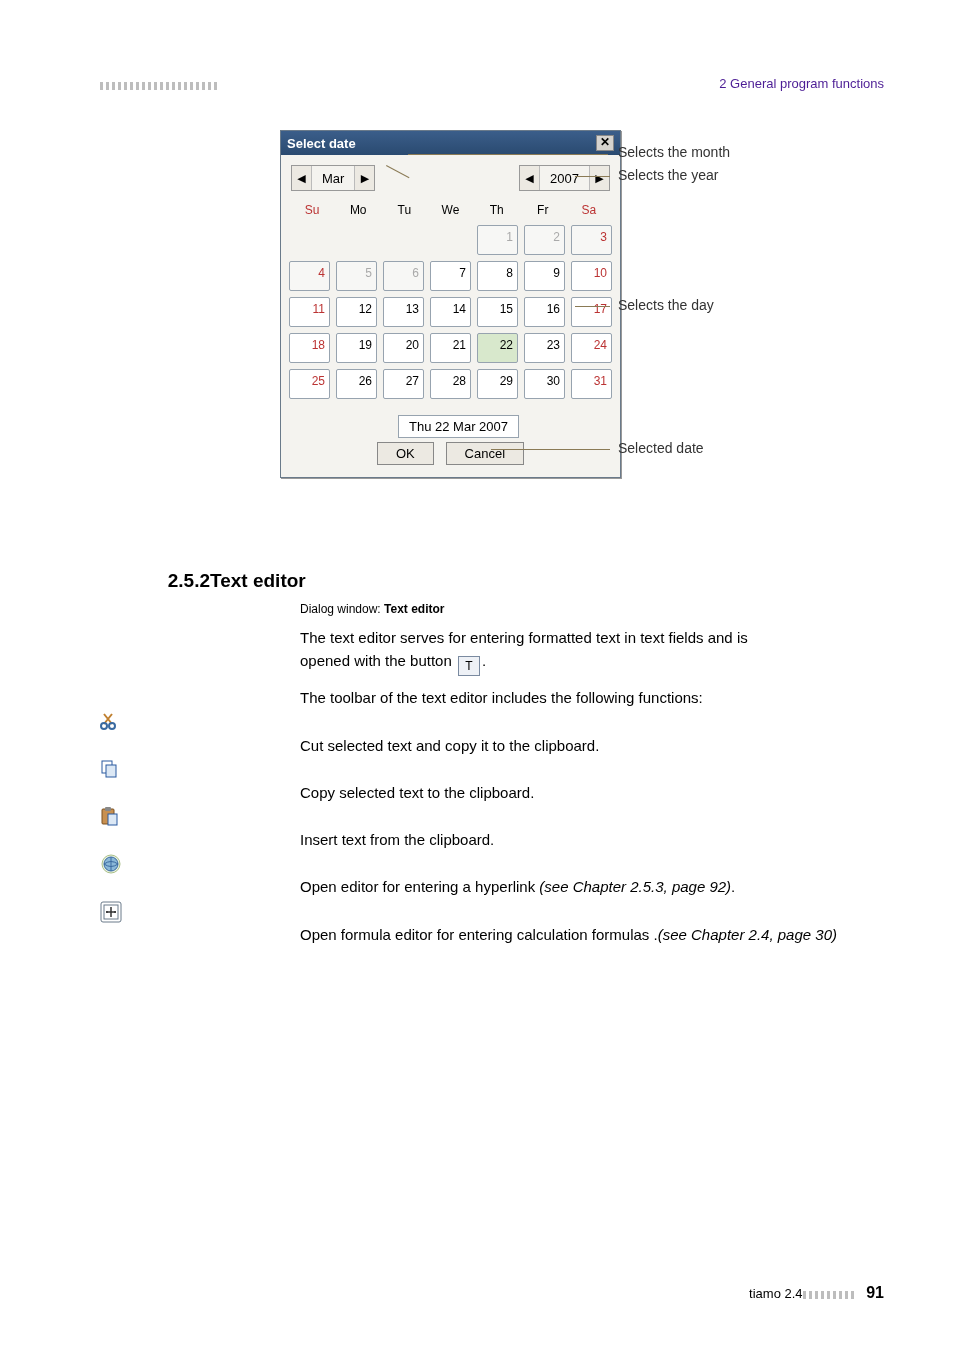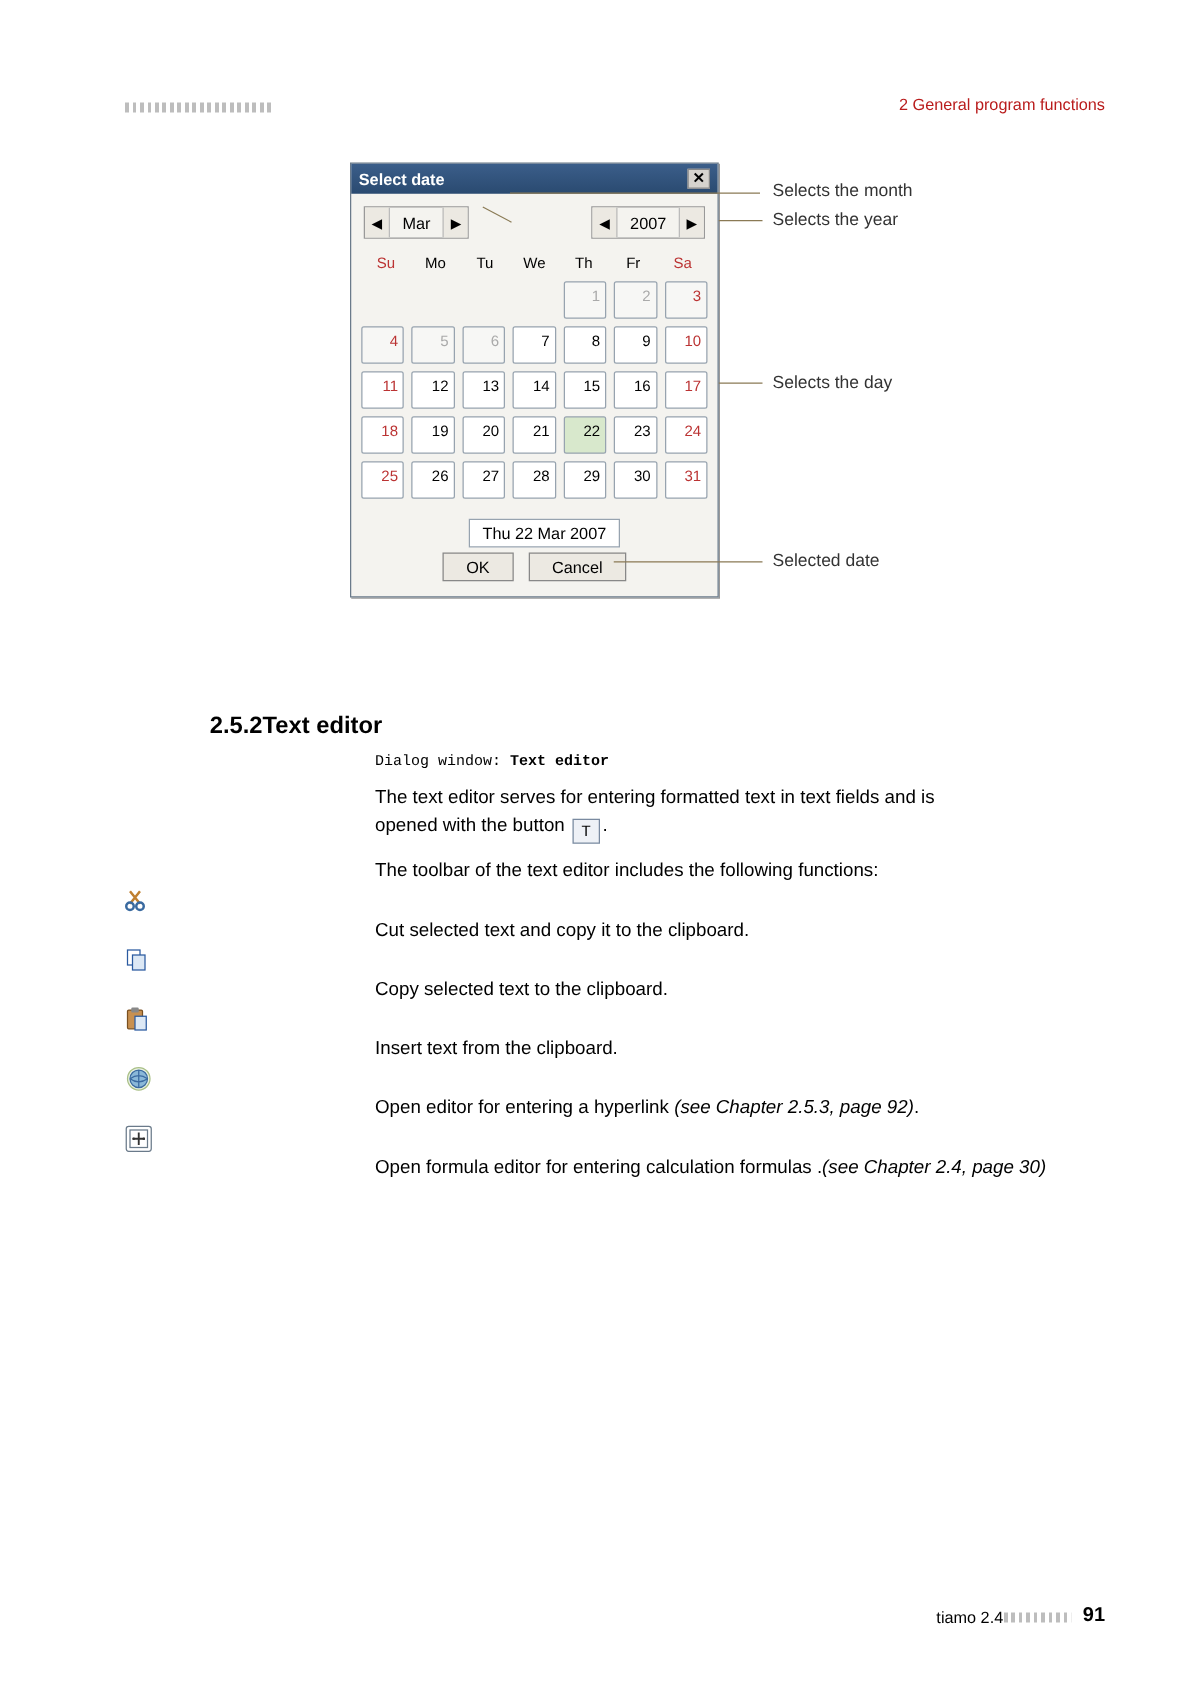--- a/index.html
+++ b/index.html
@@ -24,33 +24,33 @@
     left: 100px;
     width: 120px;
     height: 8px;
     background: repeating-linear-gradient(90deg, #bdbdbd 0 3px, transparent 3px 6px);
   }
   .header-right {
     position: absolute;
     top: 76px;
     right: 70px;
     font-size: 13px;
-    color: #b91c1c;
+    color: #4c1d95;
   }
   .figure-area {
     position: relative;
     margin-top: 50px;
     margin-left: 180px;
     height: 400px;
   }
   .dialog {
     position: absolute;
     left: 0;
     top: 0;
-    width: 295px;
+    width: 341px;
     border: 1px solid #6a7a8a;
     background: #f4f3ef;
     box-shadow: 1px 1px 0 #999;
   }
   .titlebar {
     background: linear-gradient(#3b5e8a, #2a4a70);
     color: #fff;
     font-weight: bold;
     font-size: 13px;
     padding: 4px 6px;
@@ -187,21 +187,20 @@
     font-weight: 800;
     font-family: Verdana, sans-serif;
   }
   .indent {
     margin-left: 200px;
     margin-right: 40px;
   }
   .subhead {
     font-size: 12px;
     margin: 10px 0 10px 0;
-    font-family: Liberation Mono, monospace;
   }
   .body-text {
     font-size: 15px;
     line-height: 1.55;
     margin: 10px 0;
   }
   .t-button {
     display: inline-block;
     width: 22px;
     height: 20px;

